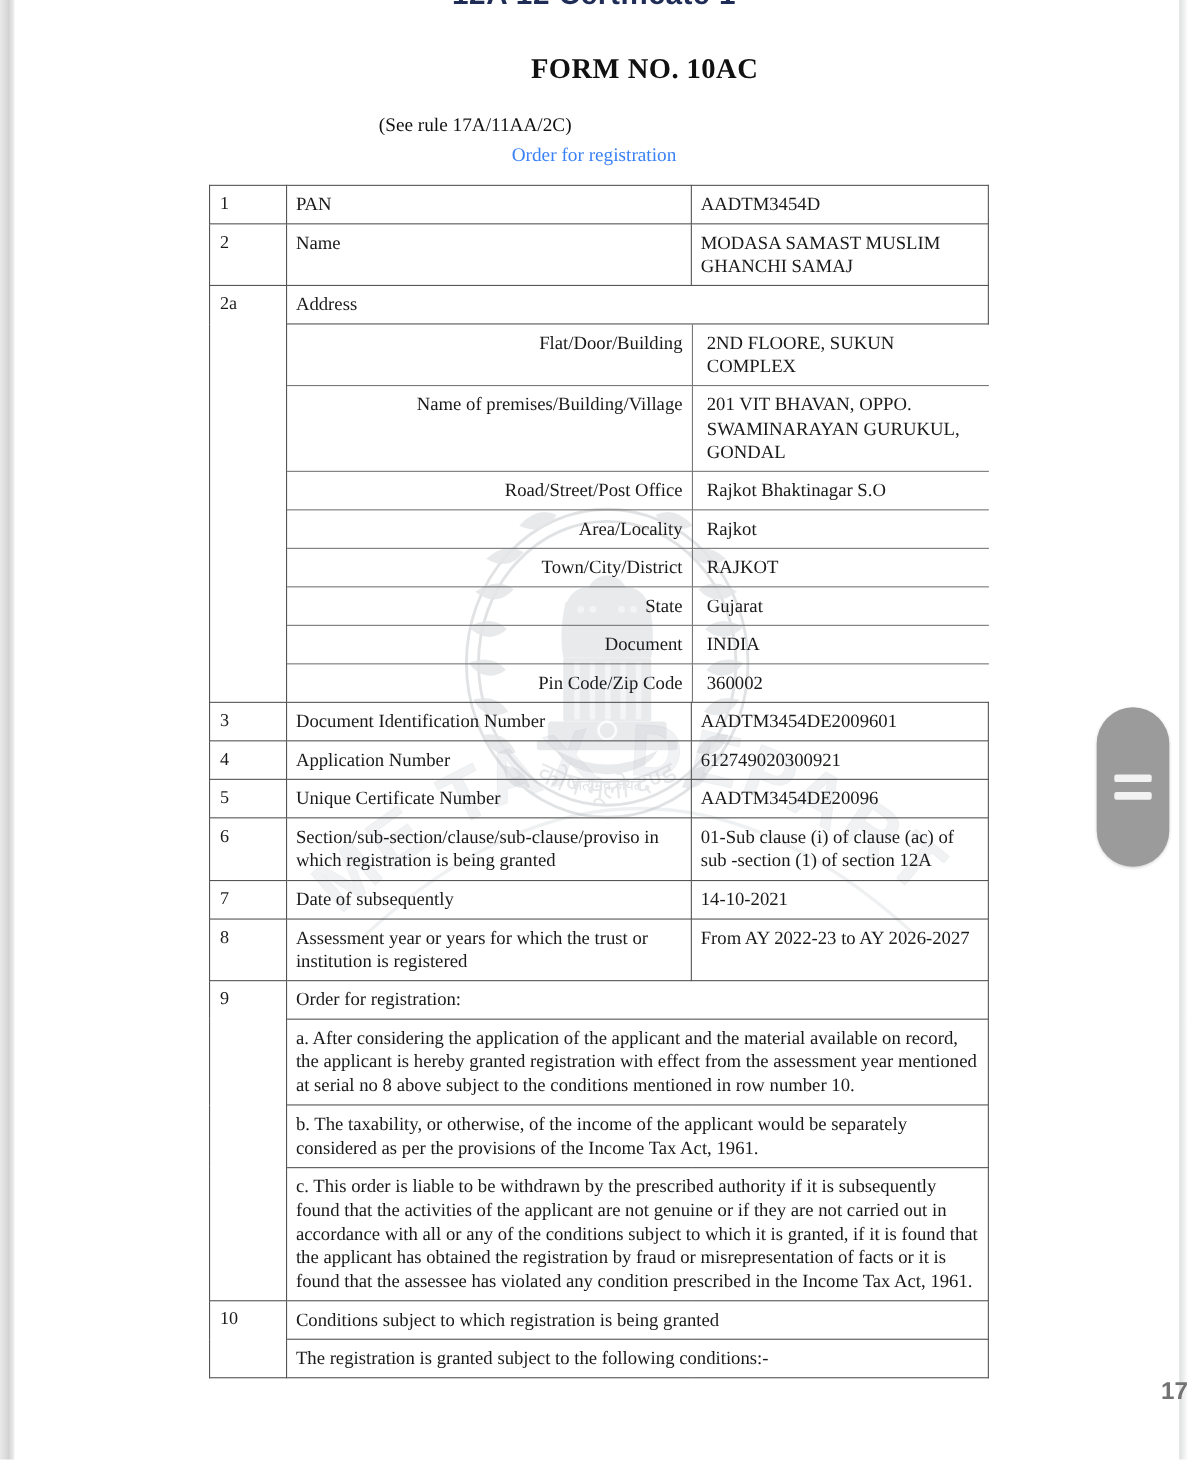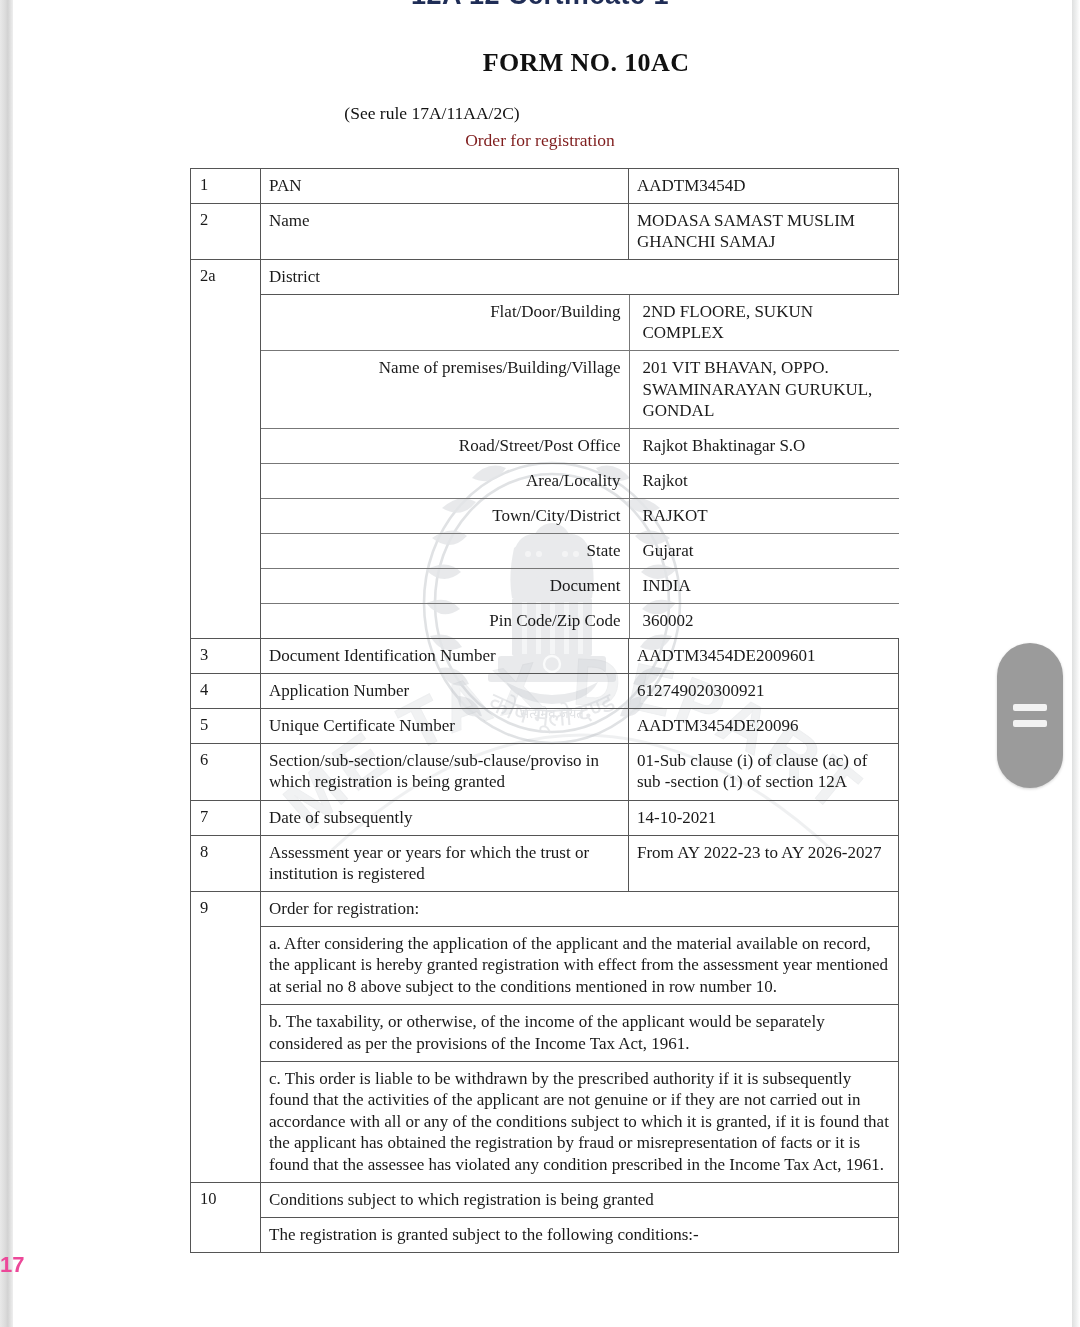--- a/index.html
+++ b/index.html
@@ -87,21 +87,21 @@
     text-align: center;
     font-size: 17.5px;
     color: #111;
   }
   .doc-sub2 {
     position: absolute;
     left: 0; top: 130px;
     width: 1080px;
     text-align: center;
     font-size: 17.5px;
-    color: #7f1d1d;
+    color: #3b82f6;
   }
 
   
   .wm-wrap {
     position: absolute;
     left: 0; top: 0;
     width: 972px; height: 1327px;
     pointer-events: none;
     z-index: 1;
   }
@@ -175,25 +175,25 @@
     text-align: left;
     margin-left: 20px;
   }
 
   
   .page-num {
     position: absolute;
     left: 0;
     top: 1252px;
     width: 1080px;
-    text-align: left;
+    text-align: right;
     font-family: "Liberation Sans", "DejaVu Sans", sans-serif;
     font-weight: bold;
     font-size: 22px;
-    color: #ec4899;
+    color: #737373;
     z-index: 4;
   }
 </style>
 </head>
 <body>
 
 <div class="left-gutter"></div>
 <div class="right-rule"></div>
 
 <div class="scroll-handle">
@@ -304,21 +304,21 @@
     </tr>
 
     <tr>
       <td class="sn">2</td>
       <td>Name</td>
       <td>MODASA SAMAST MUSLIM GHANCHI SAMAJ</td>
     </tr>
 
     <tr>
       <td class="sn" rowspan="2">2a</td>
-      <td colspan="2">District</td>
+      <td colspan="2">Address</td>
     </tr>
 
     <tr>
       <td class="nested-pad" colspan="2">
         <table class="sub-table">
           <colgroup>
               <col style="width:368px">
               <col style="width:270px">
             </colgroup>
           <tbody>

